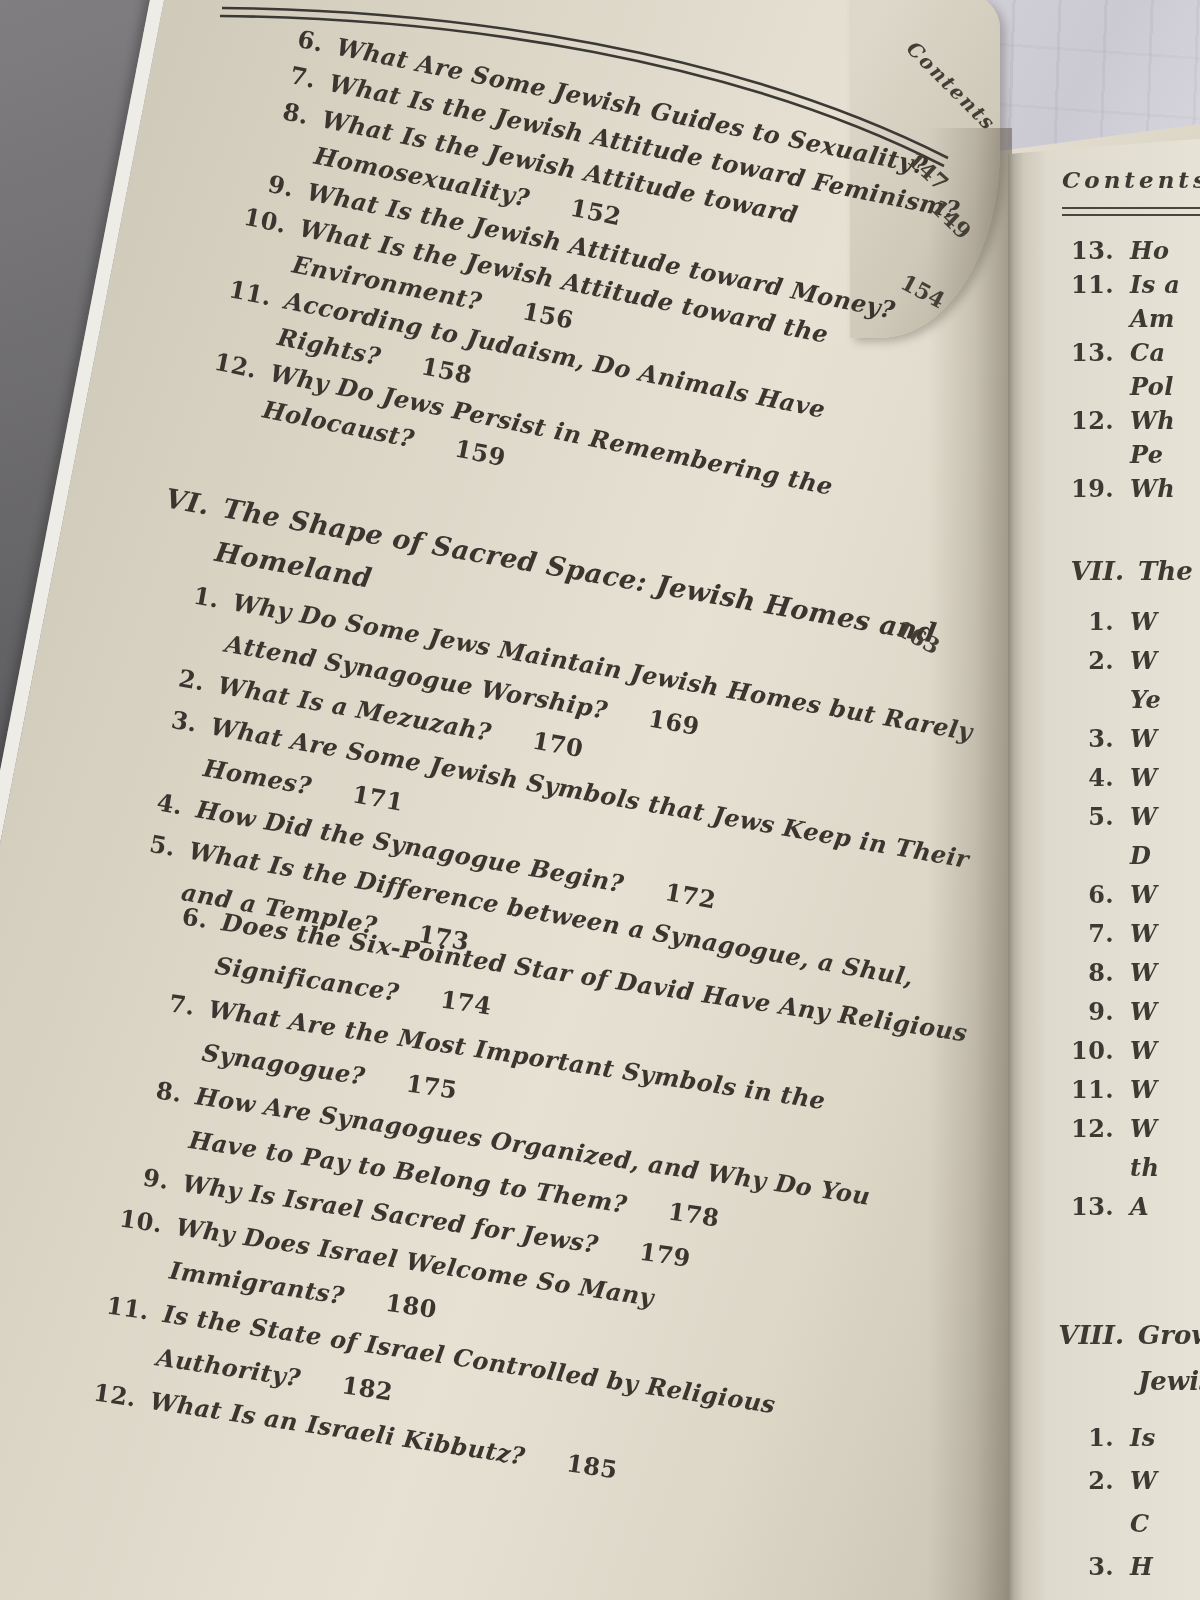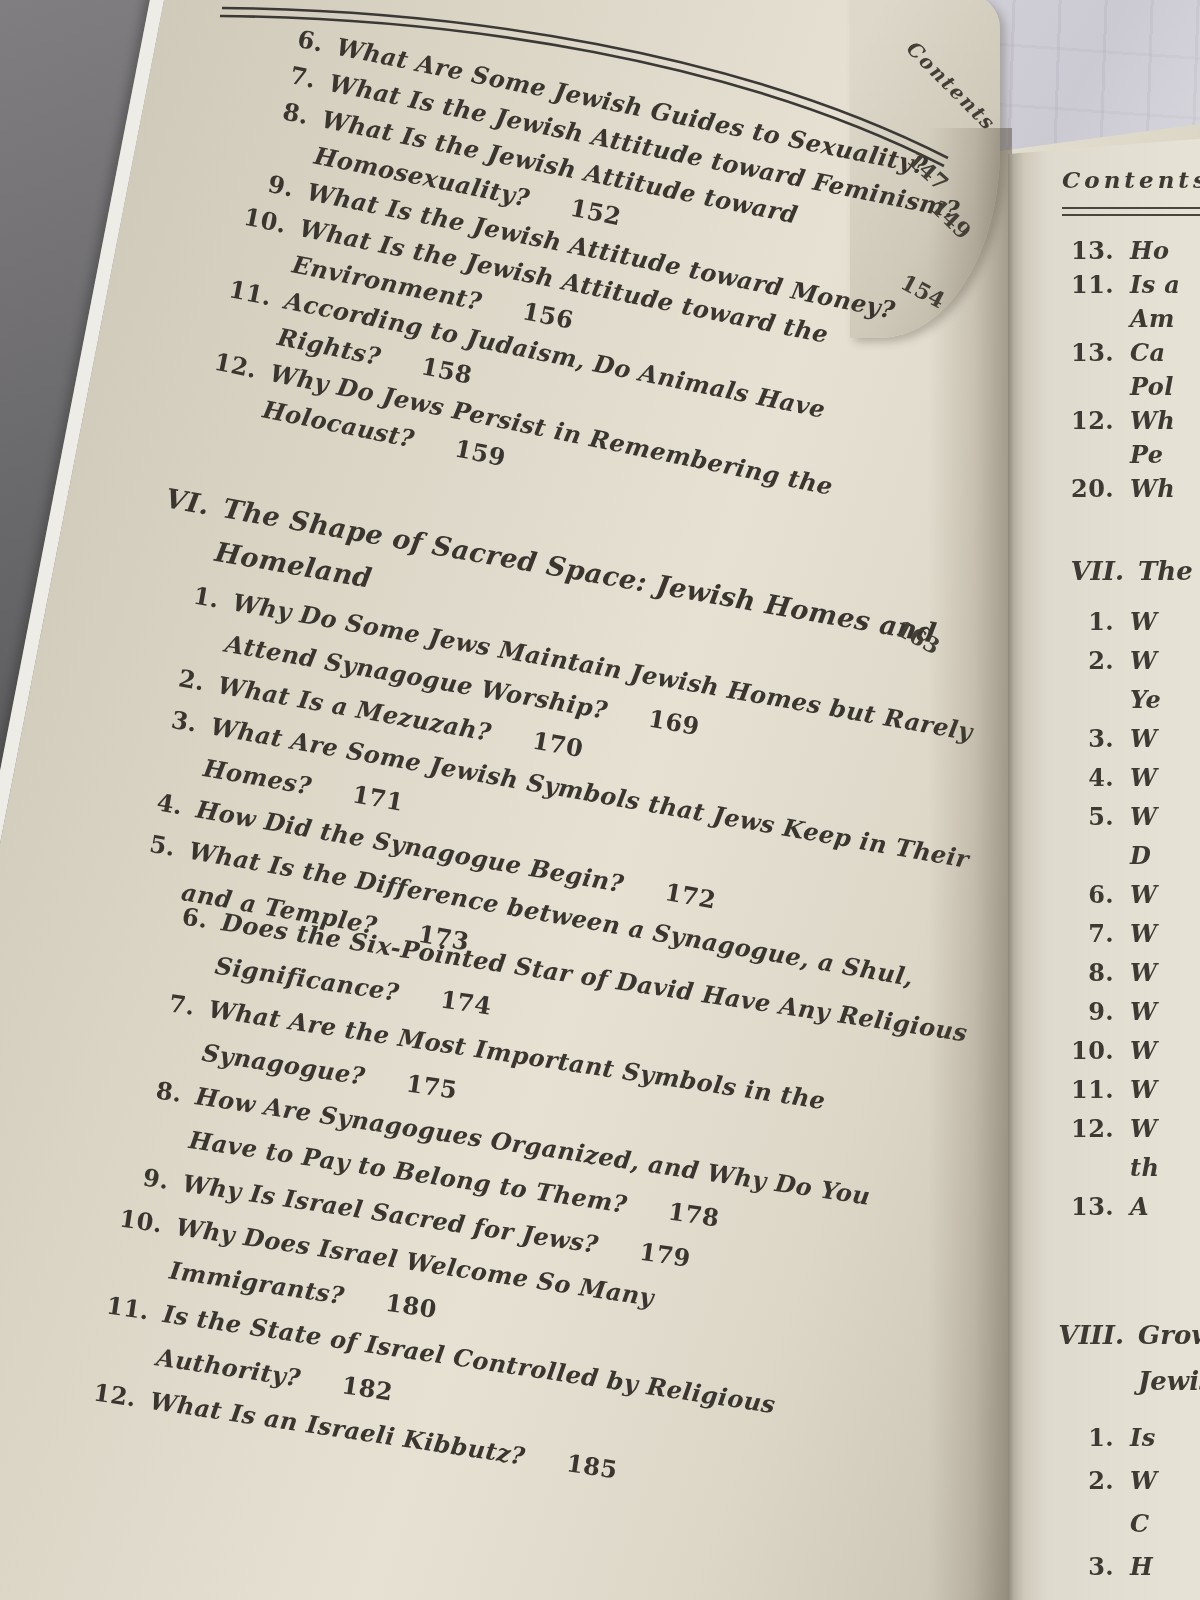--- a/index.html
+++ b/index.html
@@ -221,21 +221,21 @@
         </div>
         <div class="entry">
           <div class="eline"><span class="enum">13.</span><span>Ca</span></div>
           <div class="eline"><span>Pol</span></div>
         </div>
         <div class="entry">
           <div class="eline"><span class="enum">12.</span><span>Wh</span></div>
           <div class="eline"><span>Pe</span></div>
         </div>
         <div class="entry">
-          <div class="eline"><span class="enum">20.</span><span>Wh</span></div>
+          <div class="eline"><span class="enum">19.</span><span>Wh</span></div>
         </div>
       </div>
     <div id="rpSec7" class="rp-sec">
       <span class="secnum">VII.</span>
       <span>The S</span>
     </div>
     <div id="rpList2" class="rp-list">
         <div class="entry">
           <div class="eline"><span class="enum">1.</span><span>W</span></div>
         </div>

